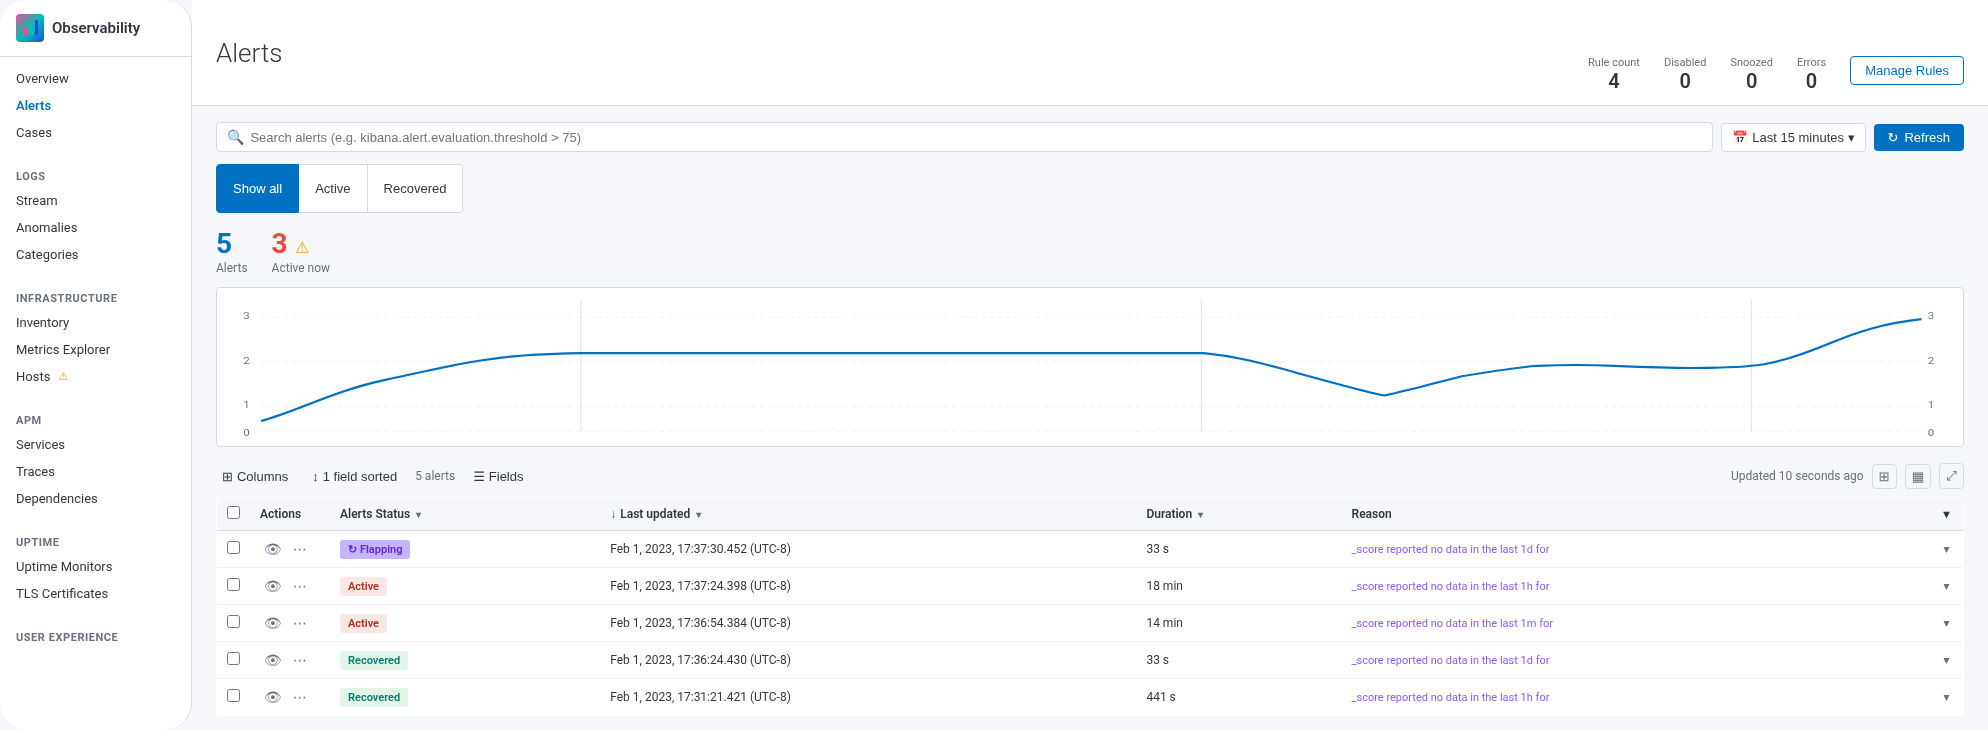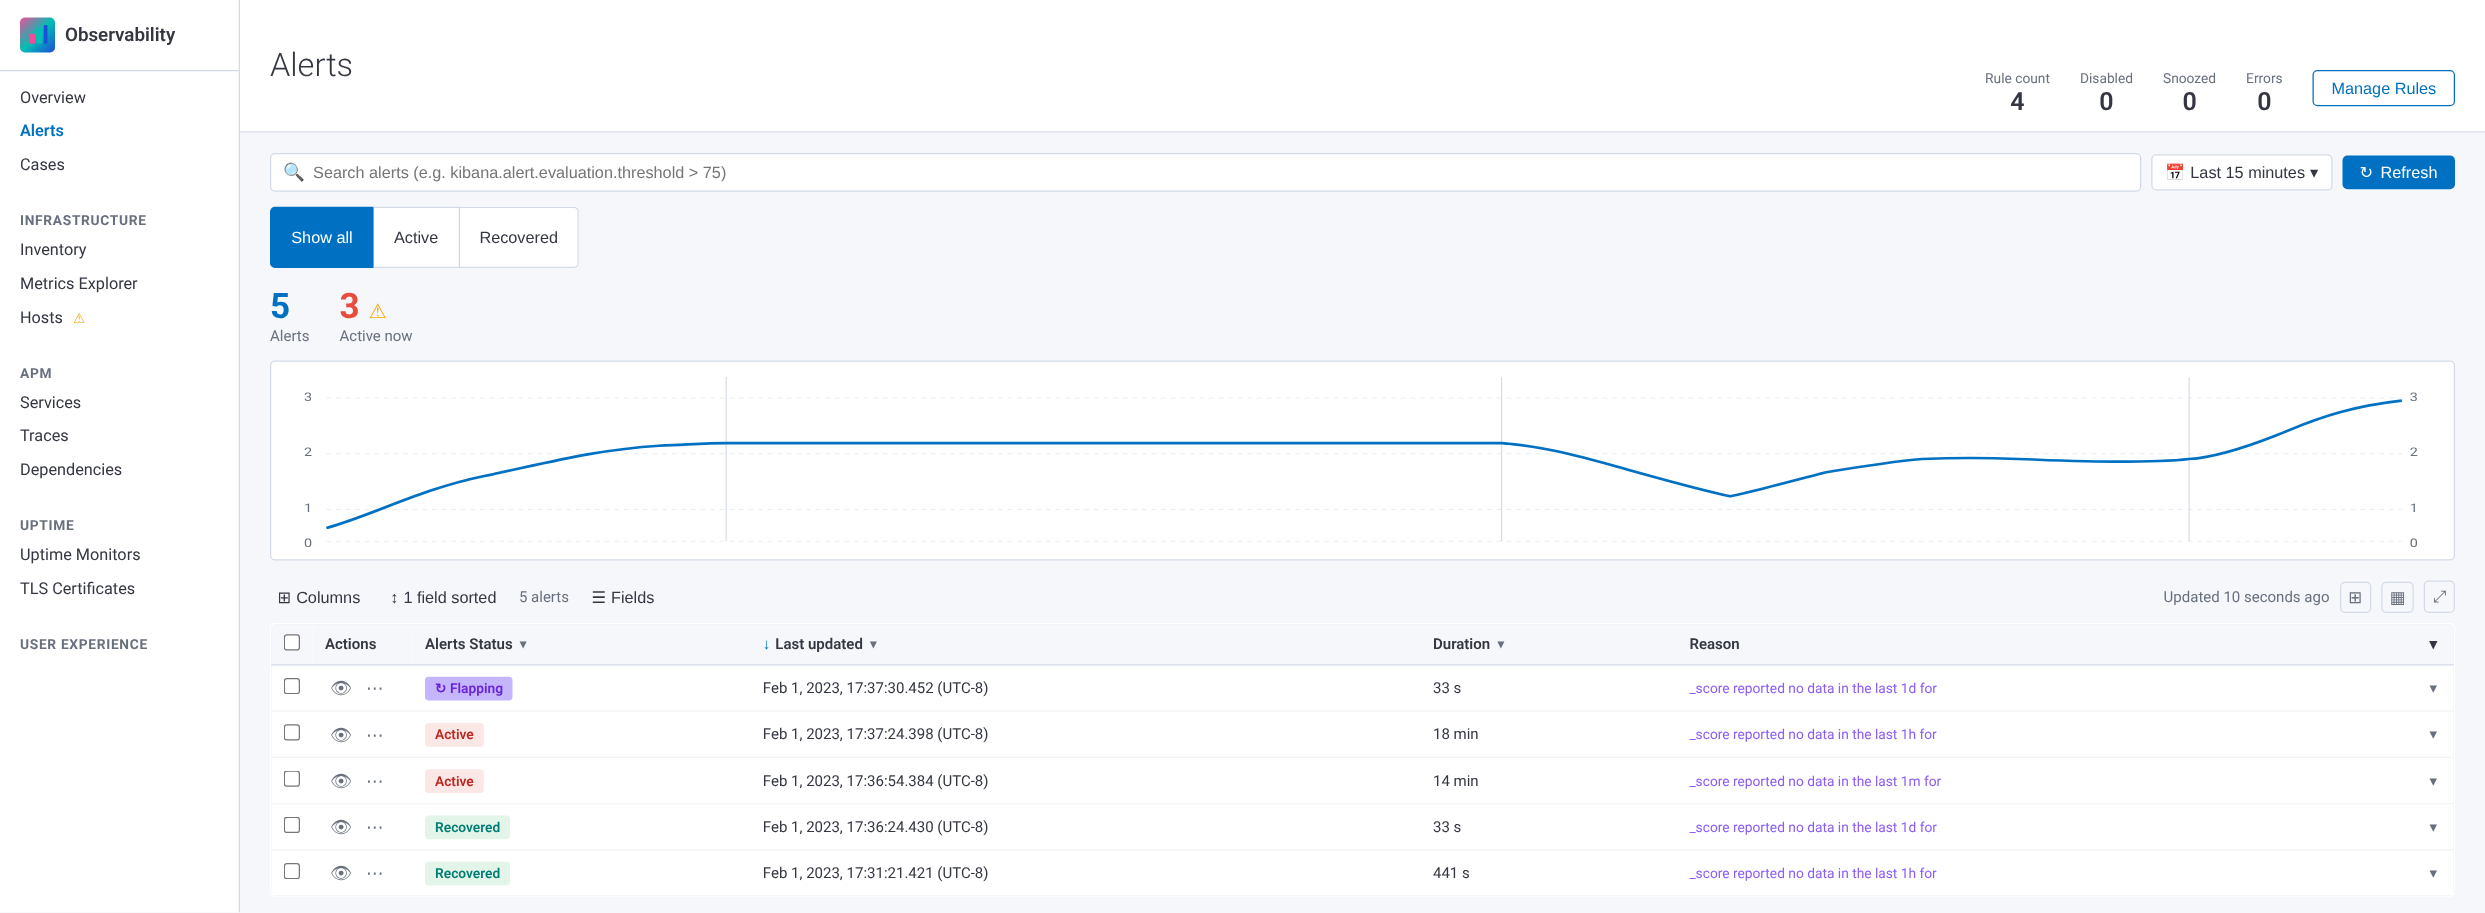--- a/index.html
+++ b/index.html
@@ -8,20 +8,21 @@
     
     #sidebar {
       width: 192px;
       background: #fff;
       border-right: 1px solid #d3dae6;
       display: flex;
       flex-direction: column;
       height: 100%;
       overflow-y: auto;
       flex-shrink: 0;
+      border-radius: 27px;
     }
     .sidebar-logo {
       display: flex;
       align-items: center;
       padding: 14px 16px;
       border-bottom: 1px solid #d3dae6;
     }
     .logo-icon {
       width: 28px; height: 28px;
       background: linear-gradient(135deg, #f04e98 0%, #00bfb3 50%, #1d4ed8 100%);
@@ -312,20 +313,32 @@
       <span>Overview</span>
     </div>
     <div class="sidebar-item active">
       <span>Alerts</span>
     </div>
     <div class="sidebar-item">
       <span>Cases</span>
     </div>
   </div>
 
+  <div class="sidebar-section">
+    <div class="sidebar-section-header">Logs</div>
+    <div class="sidebar-item">
+      <span>Stream</span>
+    </div>
+    <div class="sidebar-item">
+      <span>Anomalies</span>
+    </div>
+    <div class="sidebar-item">
+      <span>Categories</span>
+    </div>
+  </div>
 
   <div class="sidebar-section">
     <div class="sidebar-section-header">Infrastructure</div>
     <div class="sidebar-item">
       <span>Inventory</span>
     </div>
     <div class="sidebar-item">
       <span>Metrics Explorer</span>
     </div>
     <div class="sidebar-item">

